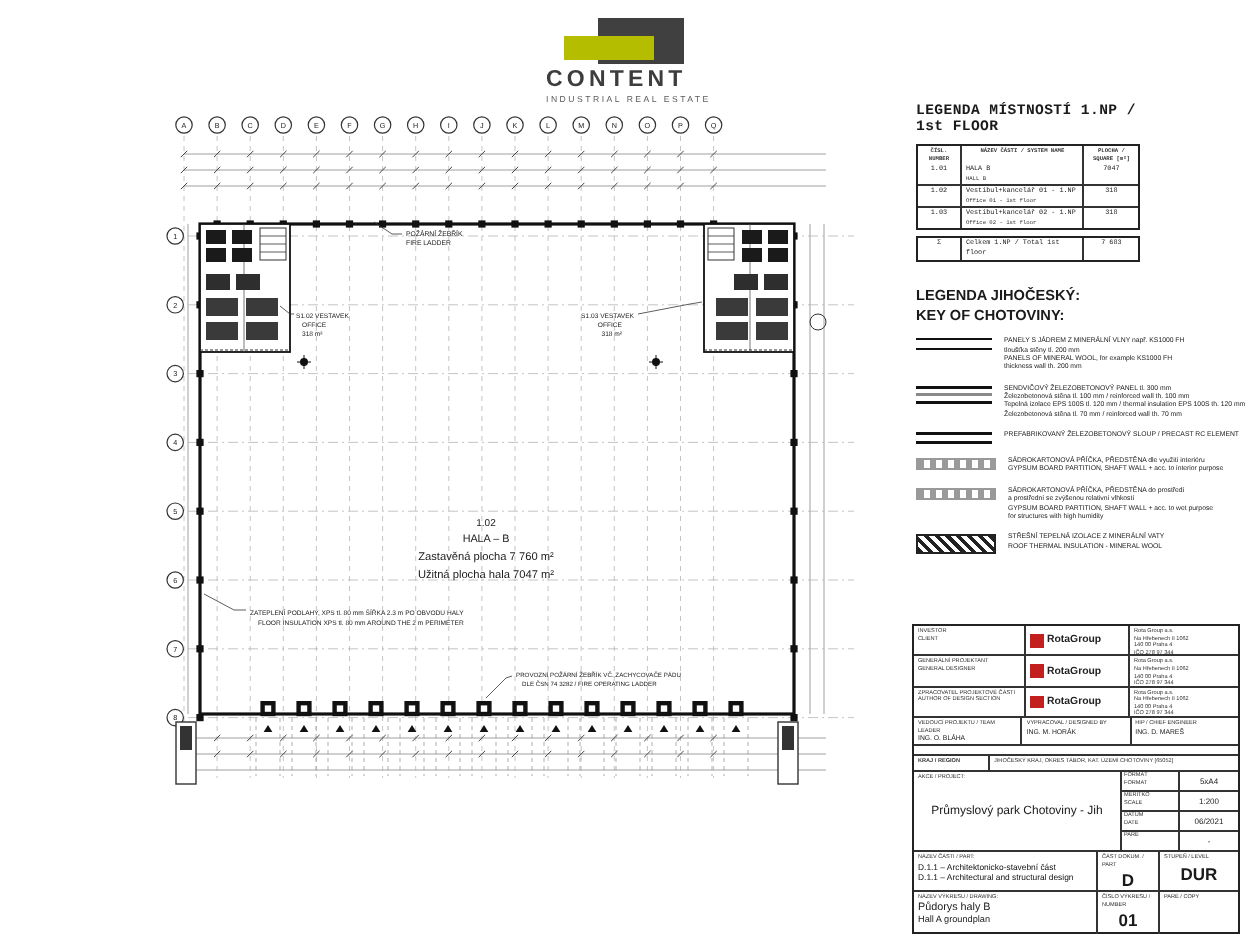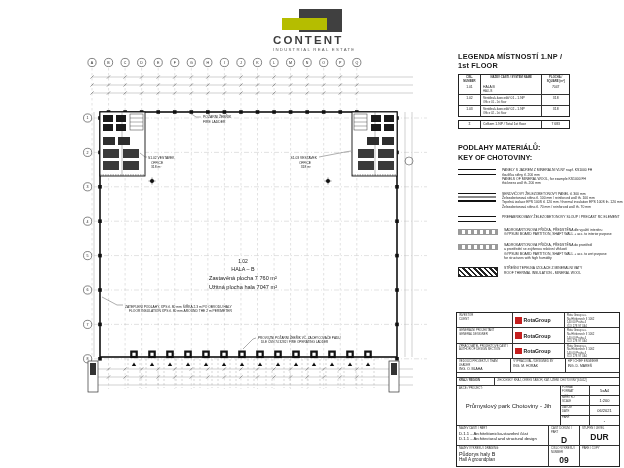--- a/index.html
+++ b/index.html
@@ -13,21 +13,21 @@
   .logo-word{font-size:11.5px;font-weight:bold;letter-spacing:2.1px;color:#3d3d3d;margin-top:1px;}
   .logo-sub{font-size:4.3px;letter-spacing:1.25px;color:#5a5a5a;margin-top:0.5px;}
   
   #plan-svg{position:absolute;left:83px;top:53px;}
   #plan-svg text{font-family:"Liberation Sans",sans-serif;fill:#1a1a1a;}
   
   .t2{font-size:2.8px;line-height:1.3;color:#333;}
   .t3{font-size:3.4px;line-height:1.28;color:#222;}
   .t4{font-size:4.2px;line-height:1.25;color:#111;}
   
-  .rl{position:absolute;left:458px;top:52px;width:112px;}
+  .rl{position:absolute;left:458px;top:52px;width:112px;font-family:Liberation Mono, monospace;}
   .rl-title{font-size:7.3px;font-weight:bold;letter-spacing:0.2px;}
   .rl-table{margin-top:4px;border:1px solid #222;}
   .rl-row{display:flex;border-top:0.6px solid #333;}
   .rl-row:first-child{border-top:none;}
   .rl-c{border-left:0.6px solid #333;padding:1px 2px;overflow:hidden;}
   .rl-c:first-child{border-left:none;}
   .rl-no{width:18px;text-align:center;}
   .rl-name{width:60px;}
   .rl-area{width:24px;text-align:center;}
   .rl-head .rl-c{text-align:center;font-weight:bold;}
@@ -476,21 +476,21 @@
         </div>
     </div>
     <div class="rl-total rl-row">
       <div class="rl-c rl-no t3">Σ</div>
       <div class="rl-c rl-name t3">Celkem 1.NP / Total 1st floor</div>
       <div class="rl-c rl-area t3">7 683</div>
     </div>
   </div>
 
   <div class="ml">
-    <div class="ml-title">PODLAHY MATERIÁLŮ:</div>
+    <div class="ml-title">LEGENDA JIHOČESKÝ:</div>
     <div class="ml-title">KEY OF CHOTOVINY:</div>
     <div id="ml-items">
         <div class="mat-item">
           <div class="sw sw-panel"></div>
           <div>
             <div class="t3">PANELY S JÁDREM Z MINERÁLNÍ VLNY např. KS1000 FH</div>
             <div class="t3">tloušťka stěny tl. 200 mm</div>
             <div class="t3">PANELS OF MINERAL WOOL, for example KS1000 FH</div>
             <div class="t3">thickness wall th. 200 mm</div>
           </div>
@@ -666,21 +666,21 @@
       </div>
     </div>
     <div class="tb-row" style="height:21px;border-bottom:none;">
       <div class="tb-c" style="width:92px;">
         <div class="t2">NÁZEV VÝKRESU / DRAWING:</div>
         <div style="font-size:5.4px;">Půdorys haly B</div>
         <div style="font-size:4.6px;">Hall A groundplan</div>
       </div>
       <div class="tb-c" style="width:31px;">
         <div class="t2">ČÍSLO VÝKRESU / NUMBER</div>
-        <div class="big">09</div>
+        <div class="big">01</div>
       </div>
       <div class="tb-c" style="flex:1;">
         <div class="t2">PARÉ / COPY</div>
         <div class="big"></div>
       </div>
     </div>
   </div>
 </div>
 
 </body></html>

